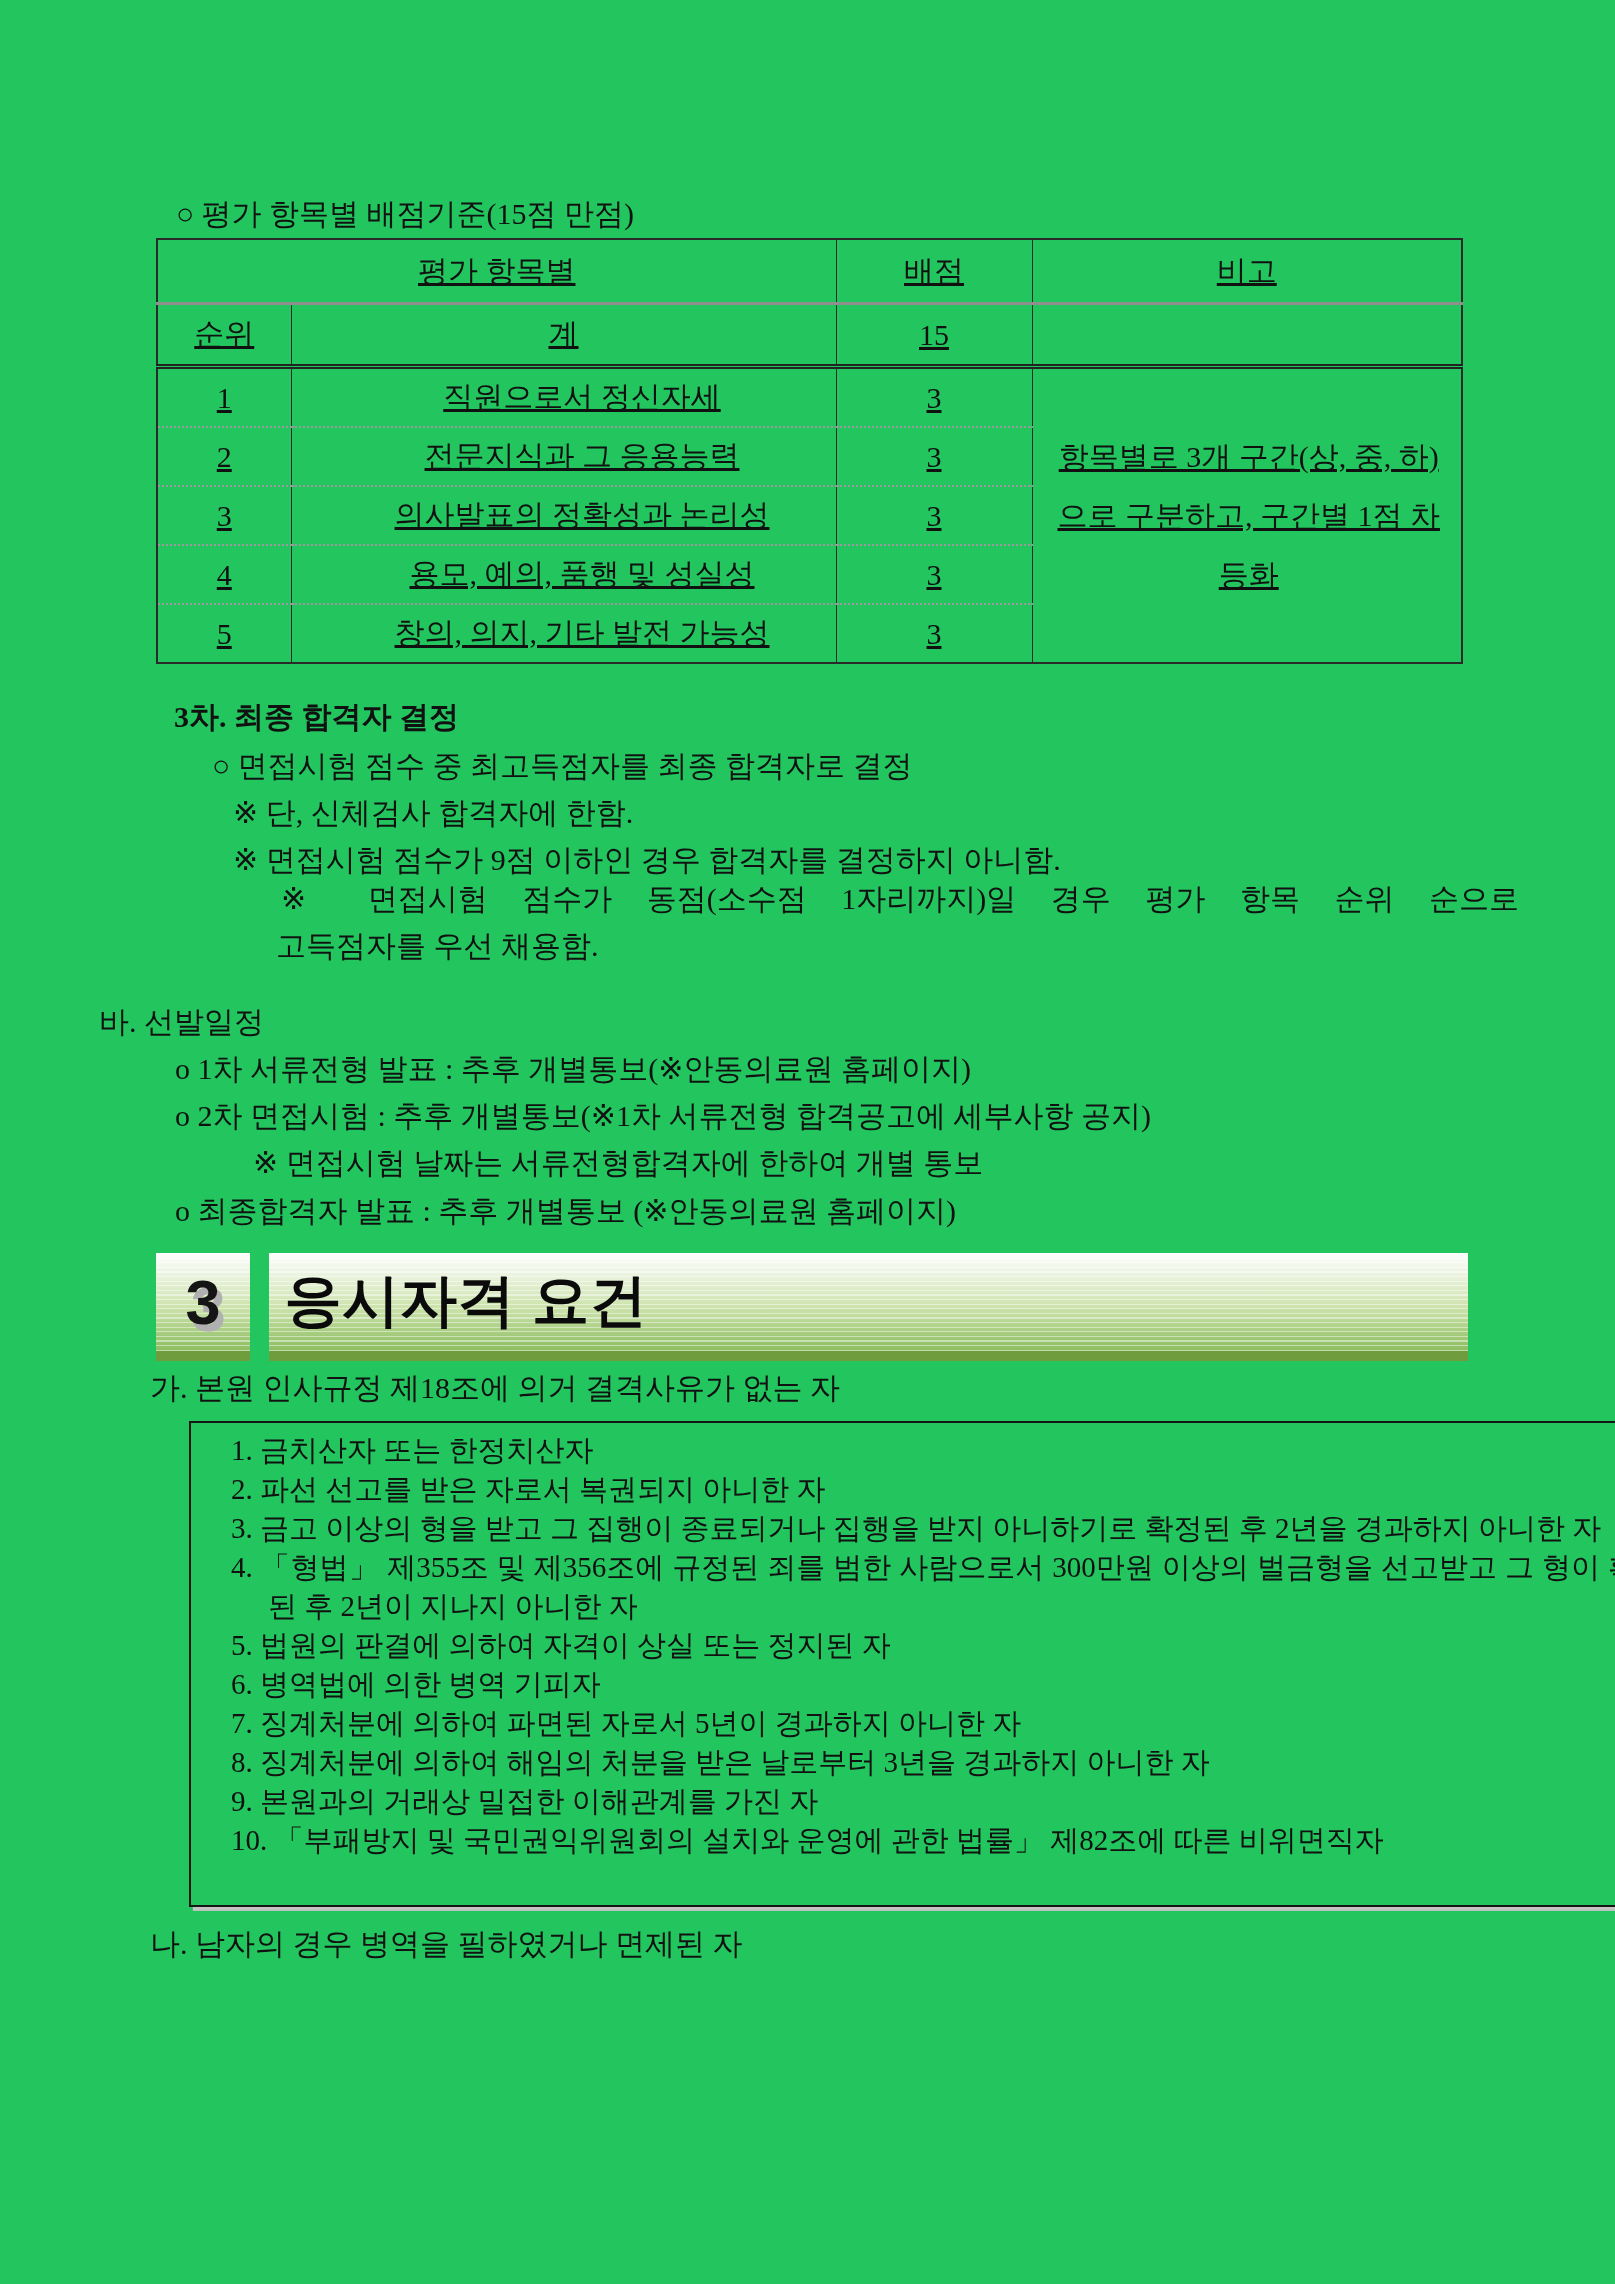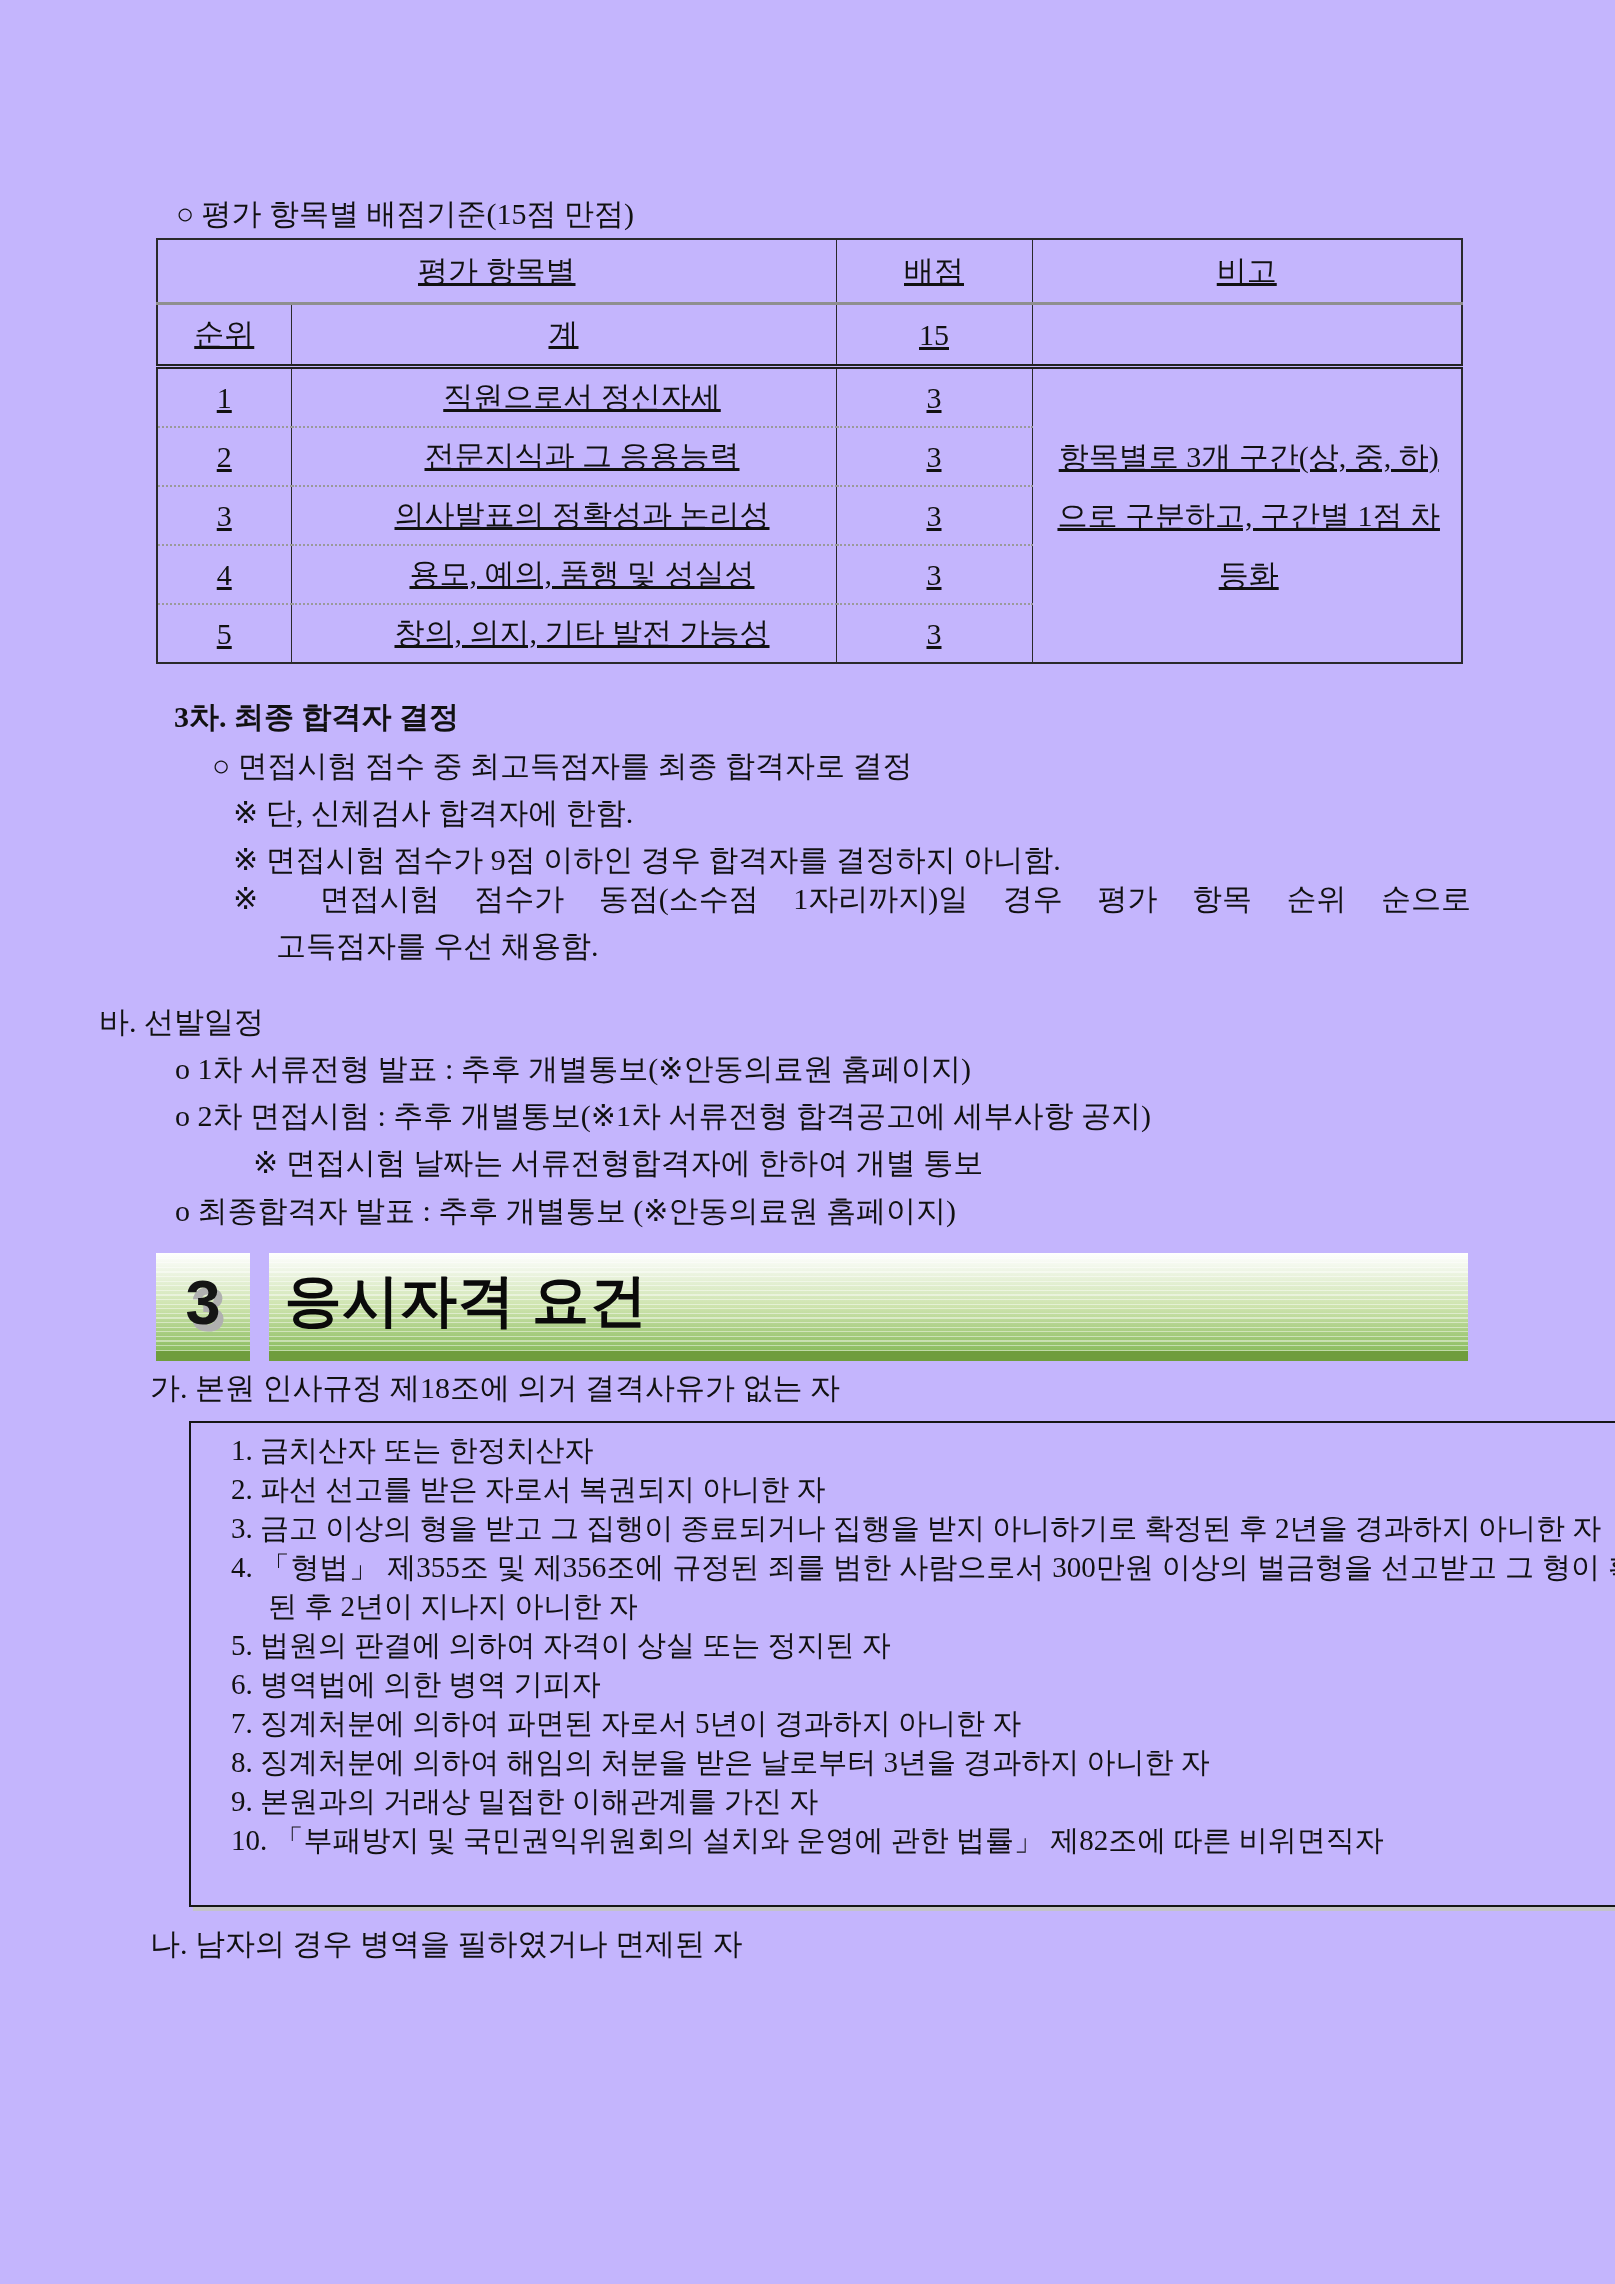--- a/index.html
+++ b/index.html
@@ -1,19 +1,19 @@
 <!DOCTYPE html>
 <html style="font-size:10.4px"><head>
 <meta charset="utf-8">
 <style>
   html,body{margin:0;padding:0;background:#e8e8e8;}
   .page{
     position:relative;
     width:1616px;height:2284px;
-    background:#c4b5fd;
+    background:#22c55e;
     font-family:"Liberation Serif","DejaVu Serif","DejaVu Sans",serif;
     color:#111;
     overflow:hidden;
   }
   .abs{position:absolute;}
   .tline{font-size:30px;line-height:35px;white-space:nowrap;}
   .bold{font-weight:bold;}
 
   
   table.score{
@@ -85,20 +85,21 @@
   .elig-item{
     font-size:29px;line-height:39px;
     text-align:justify;
     padding-left:37px;text-indent:-37px;
   }
   .just{
     white-space:normal;
     text-align:justify;
     -moz-text-align-last:justify;
     text-align-last:justify;
+    margin-left:48px;
   }
 </style>
 </head>
 <body>
 
 <div class="page">
 
   <div class="abs tline" style="left:176px;top:196px;">○ 평가 항목별 배점기준(15점 만점)</div>
 
   <table class="score abs" style="left:156px;top:238px;">

